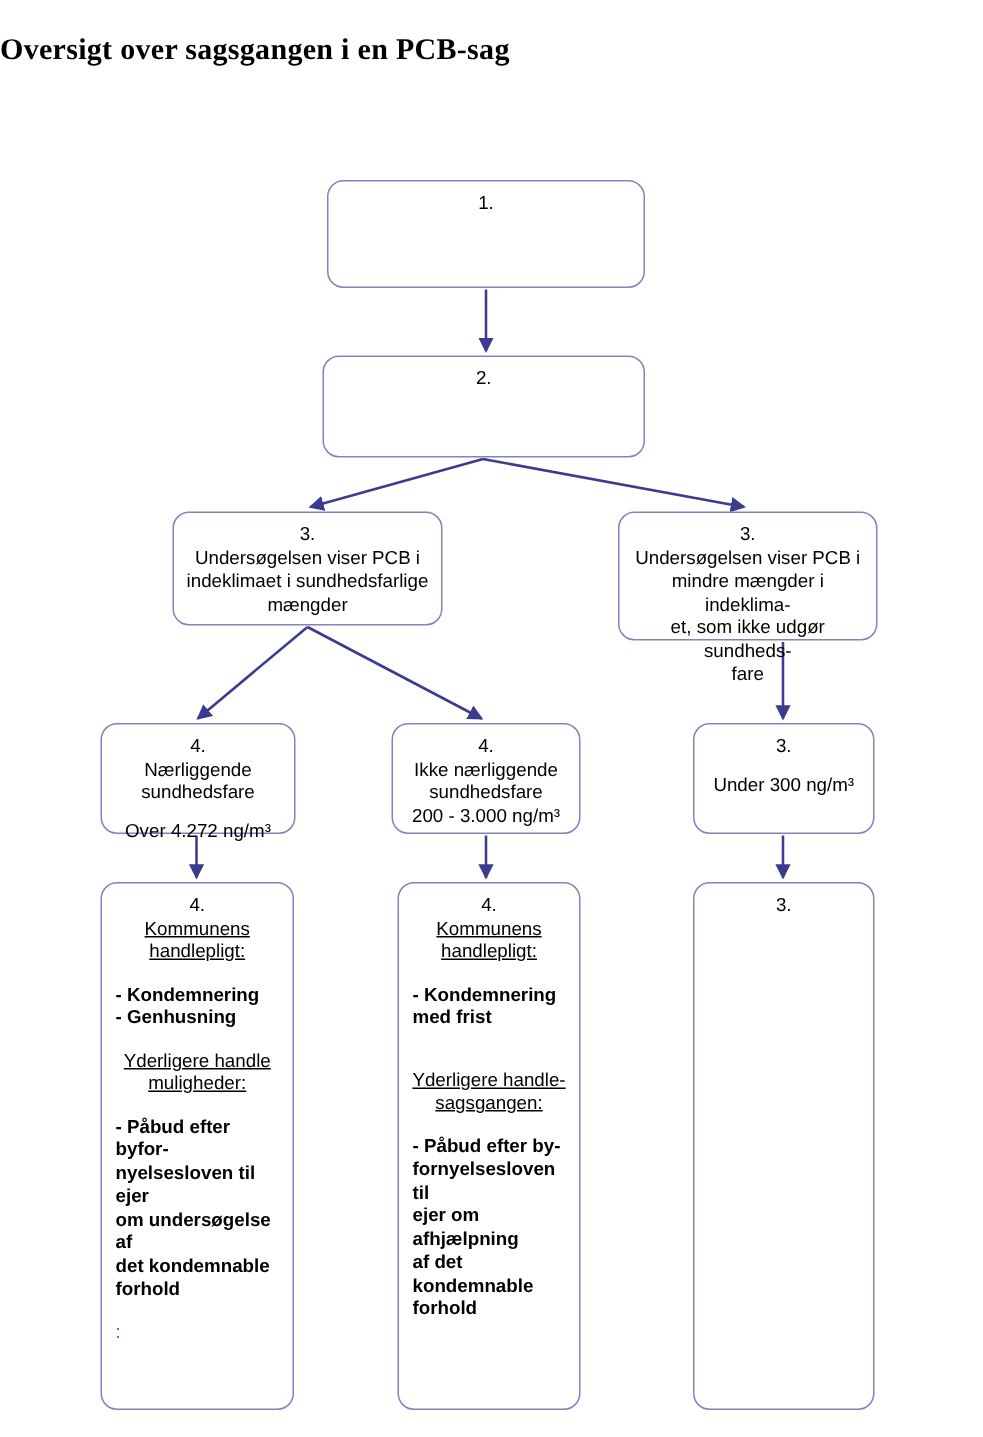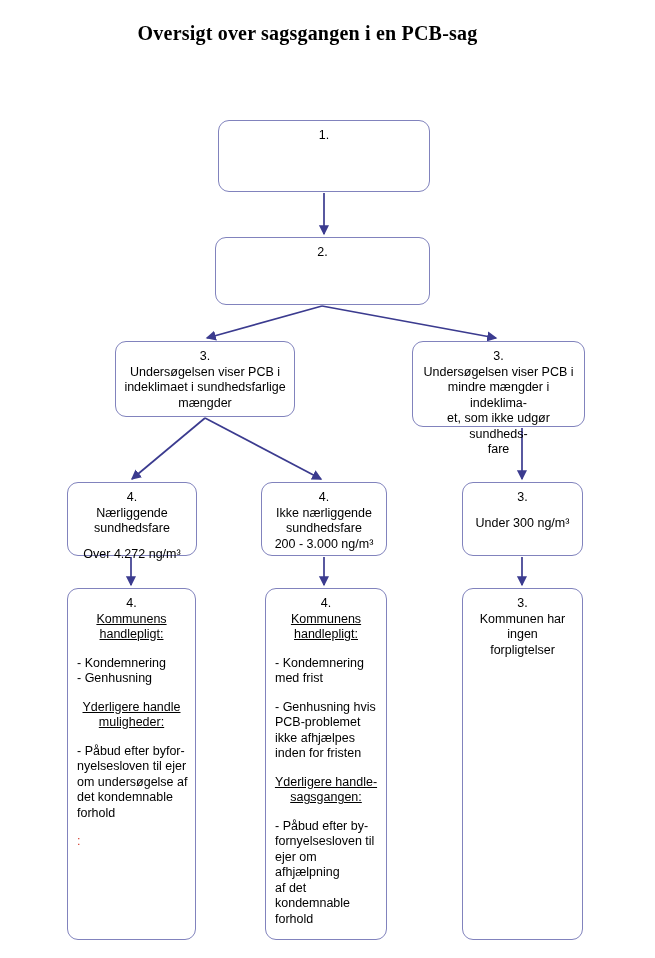--- a/index.html
+++ b/index.html
@@ -25,21 +25,21 @@
     top: 0;
     width: 655px;
     height: 958px;
     pointer-events: none;
   }
   .page-title {
     position: absolute;
     left: 0;
     top: 22px;
     width: 615px;
-    text-align: center;
+    text-align: left;
     font-family: "Liberation Serif", serif;
     font-weight: bold;
     font-size: 20px;
     letter-spacing: 0.2px;
     color: #000000;
   }
   .node {
     position: absolute;
     box-sizing: border-box;
     border: 1.4px solid #8183bd;
@@ -67,20 +67,21 @@
     display: block;
   }
   .head {
     text-decoration: underline;
     white-space: pre-line;
   }
   .para {
     display: block;
     white-space: pre-line;
     padding-left: 3px;
+    font-weight: bold;
   }
   .gap {
     display: block;
     height: 13px;
   }
   .gap-sm {
     display: block;
     height: 10px;
   }
   .redmark {
@@ -193,35 +194,28 @@
   </div>
 
   <div class="node left-align" id="node-4b-det">
     <span class="num">4.</span>
     <span class="head">Kommunens
 handlepligt:</span>
     <span class="gap"></span>
     <span class="para">- Kondemnering
 med frist</span>
     <span class="gap"></span>
-    <span class="para">- Genhusning hvis
-PCB-problemet
-ikke afhjælpes
- inden for fristen</span>
     <span class="gap"></span>
     <span class="head">Yderligere handle-
 sagsgangen:</span>
     <span class="gap"></span>
     <span class="para">- Påbud efter by-
 fornyelsesloven til
 ejer om afhjælpning
 af det kondemnable
 forhold</span>
   </div>
 
   <div class="node" id="node-3c-det">
     <span class="num">3.</span>
-    <span class="body">Kommunen har
-ingen
-forpligtelser</span>
   </div>
 
 </div>
 
 </body></html>

